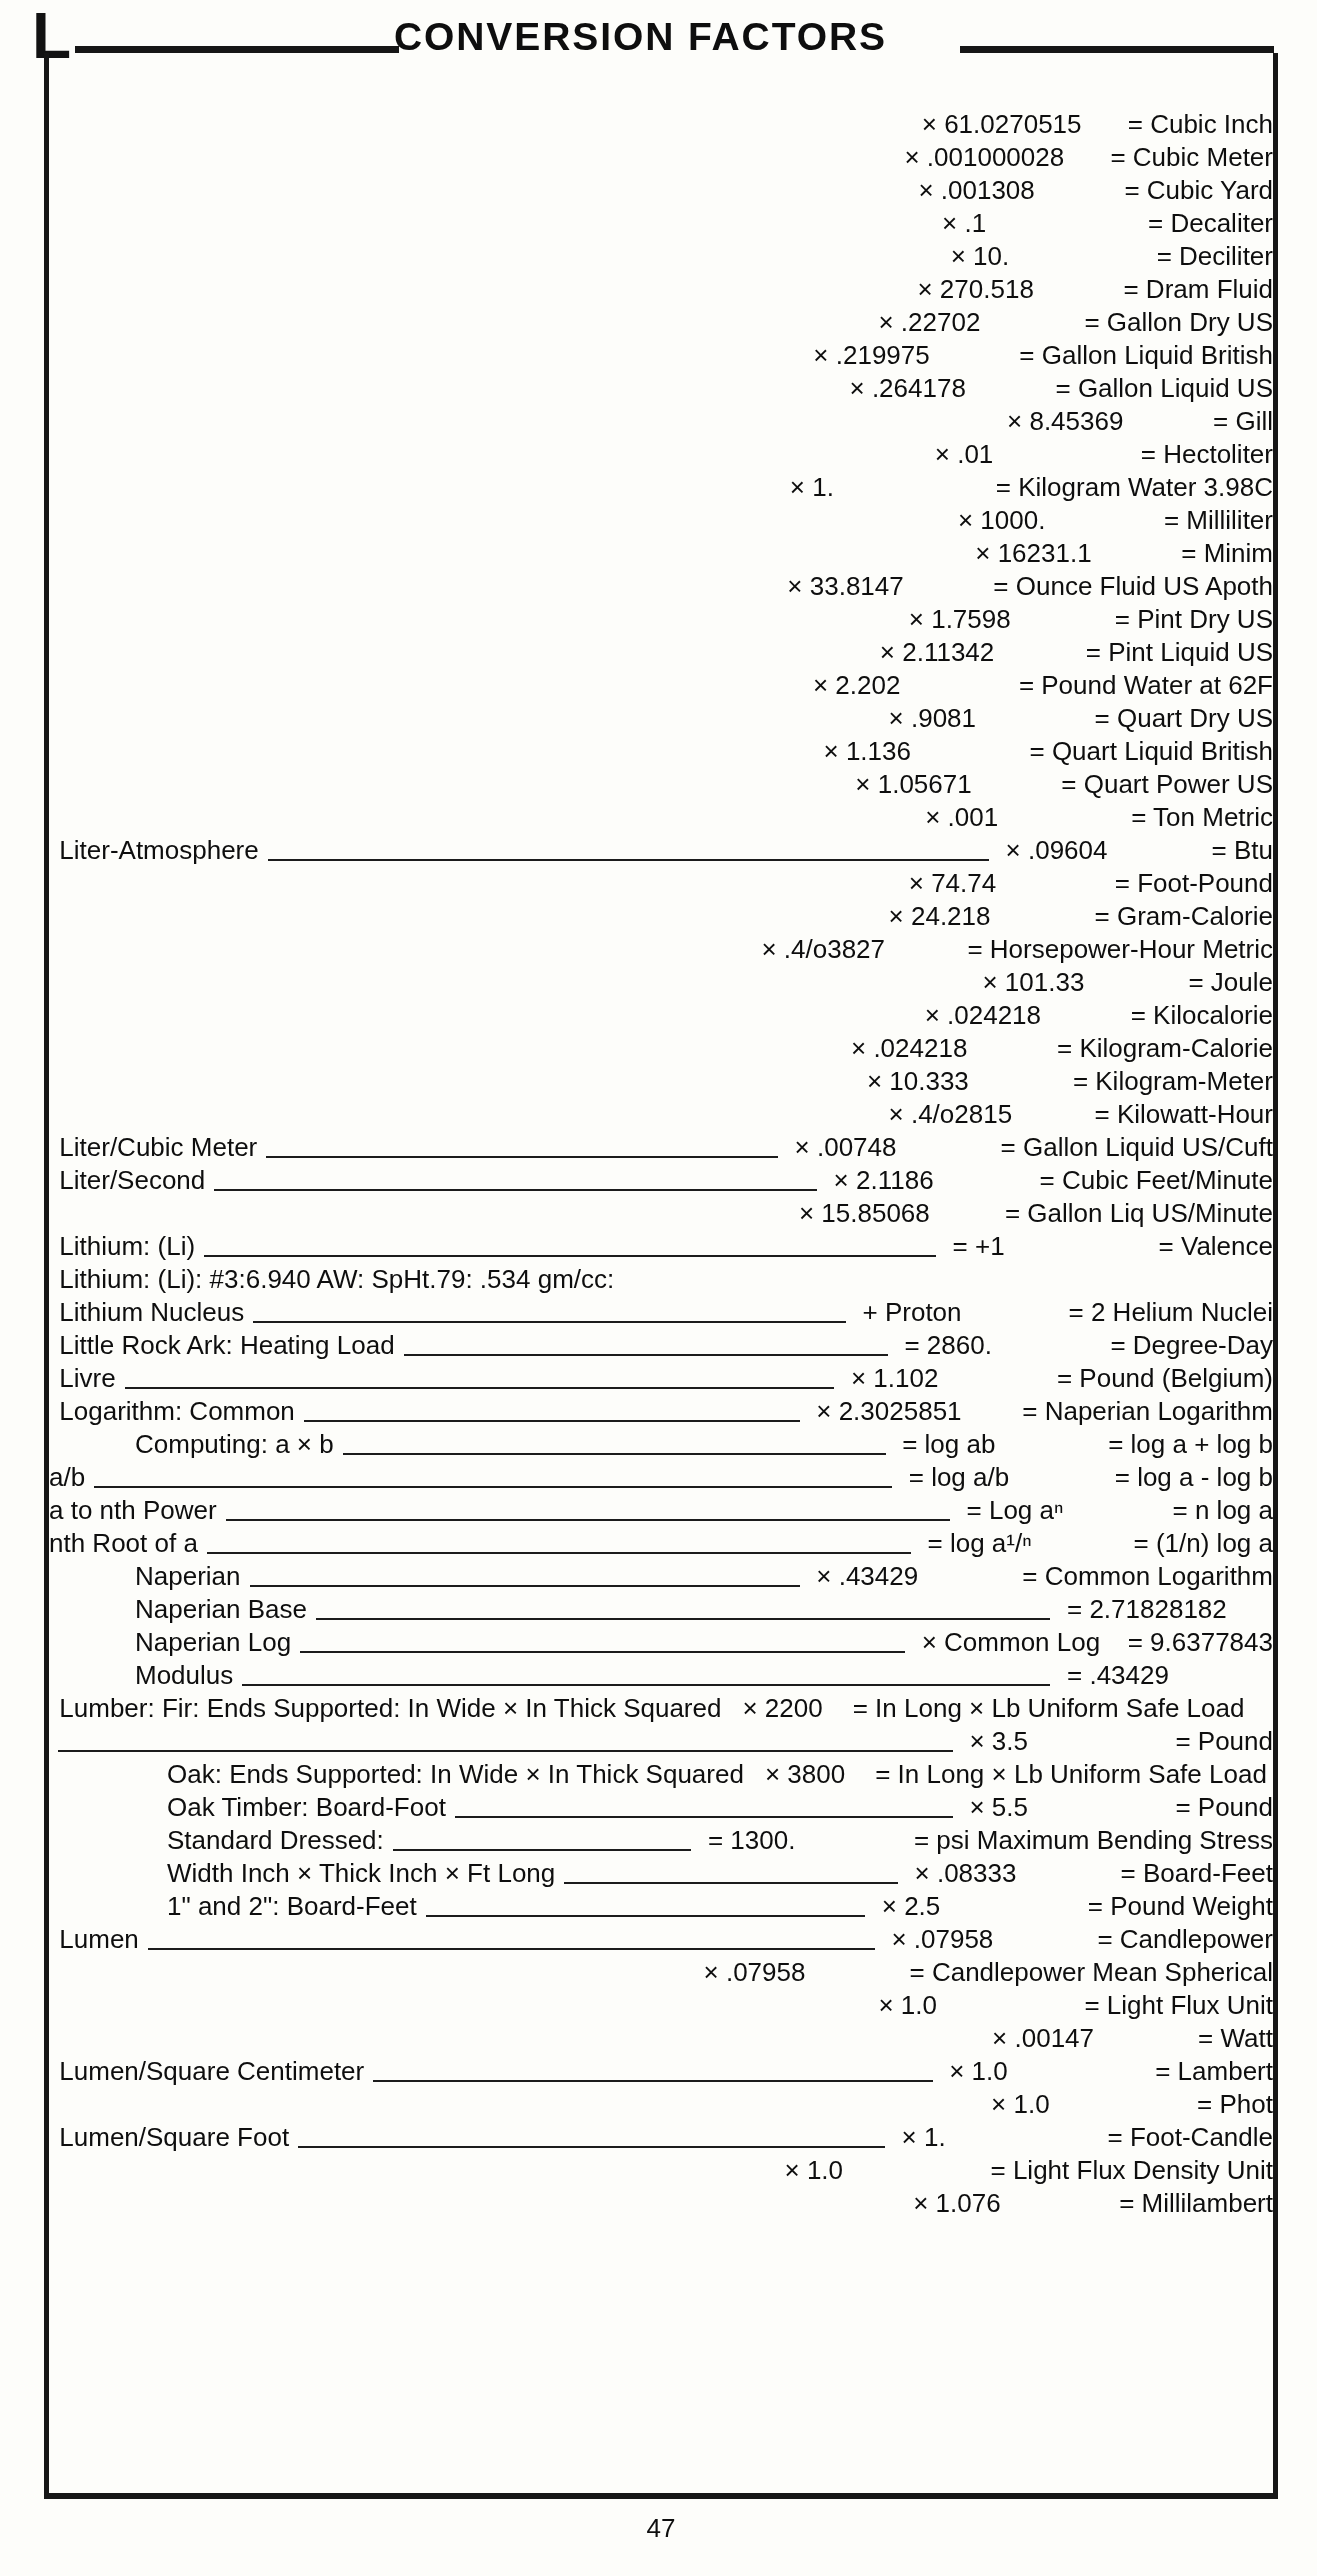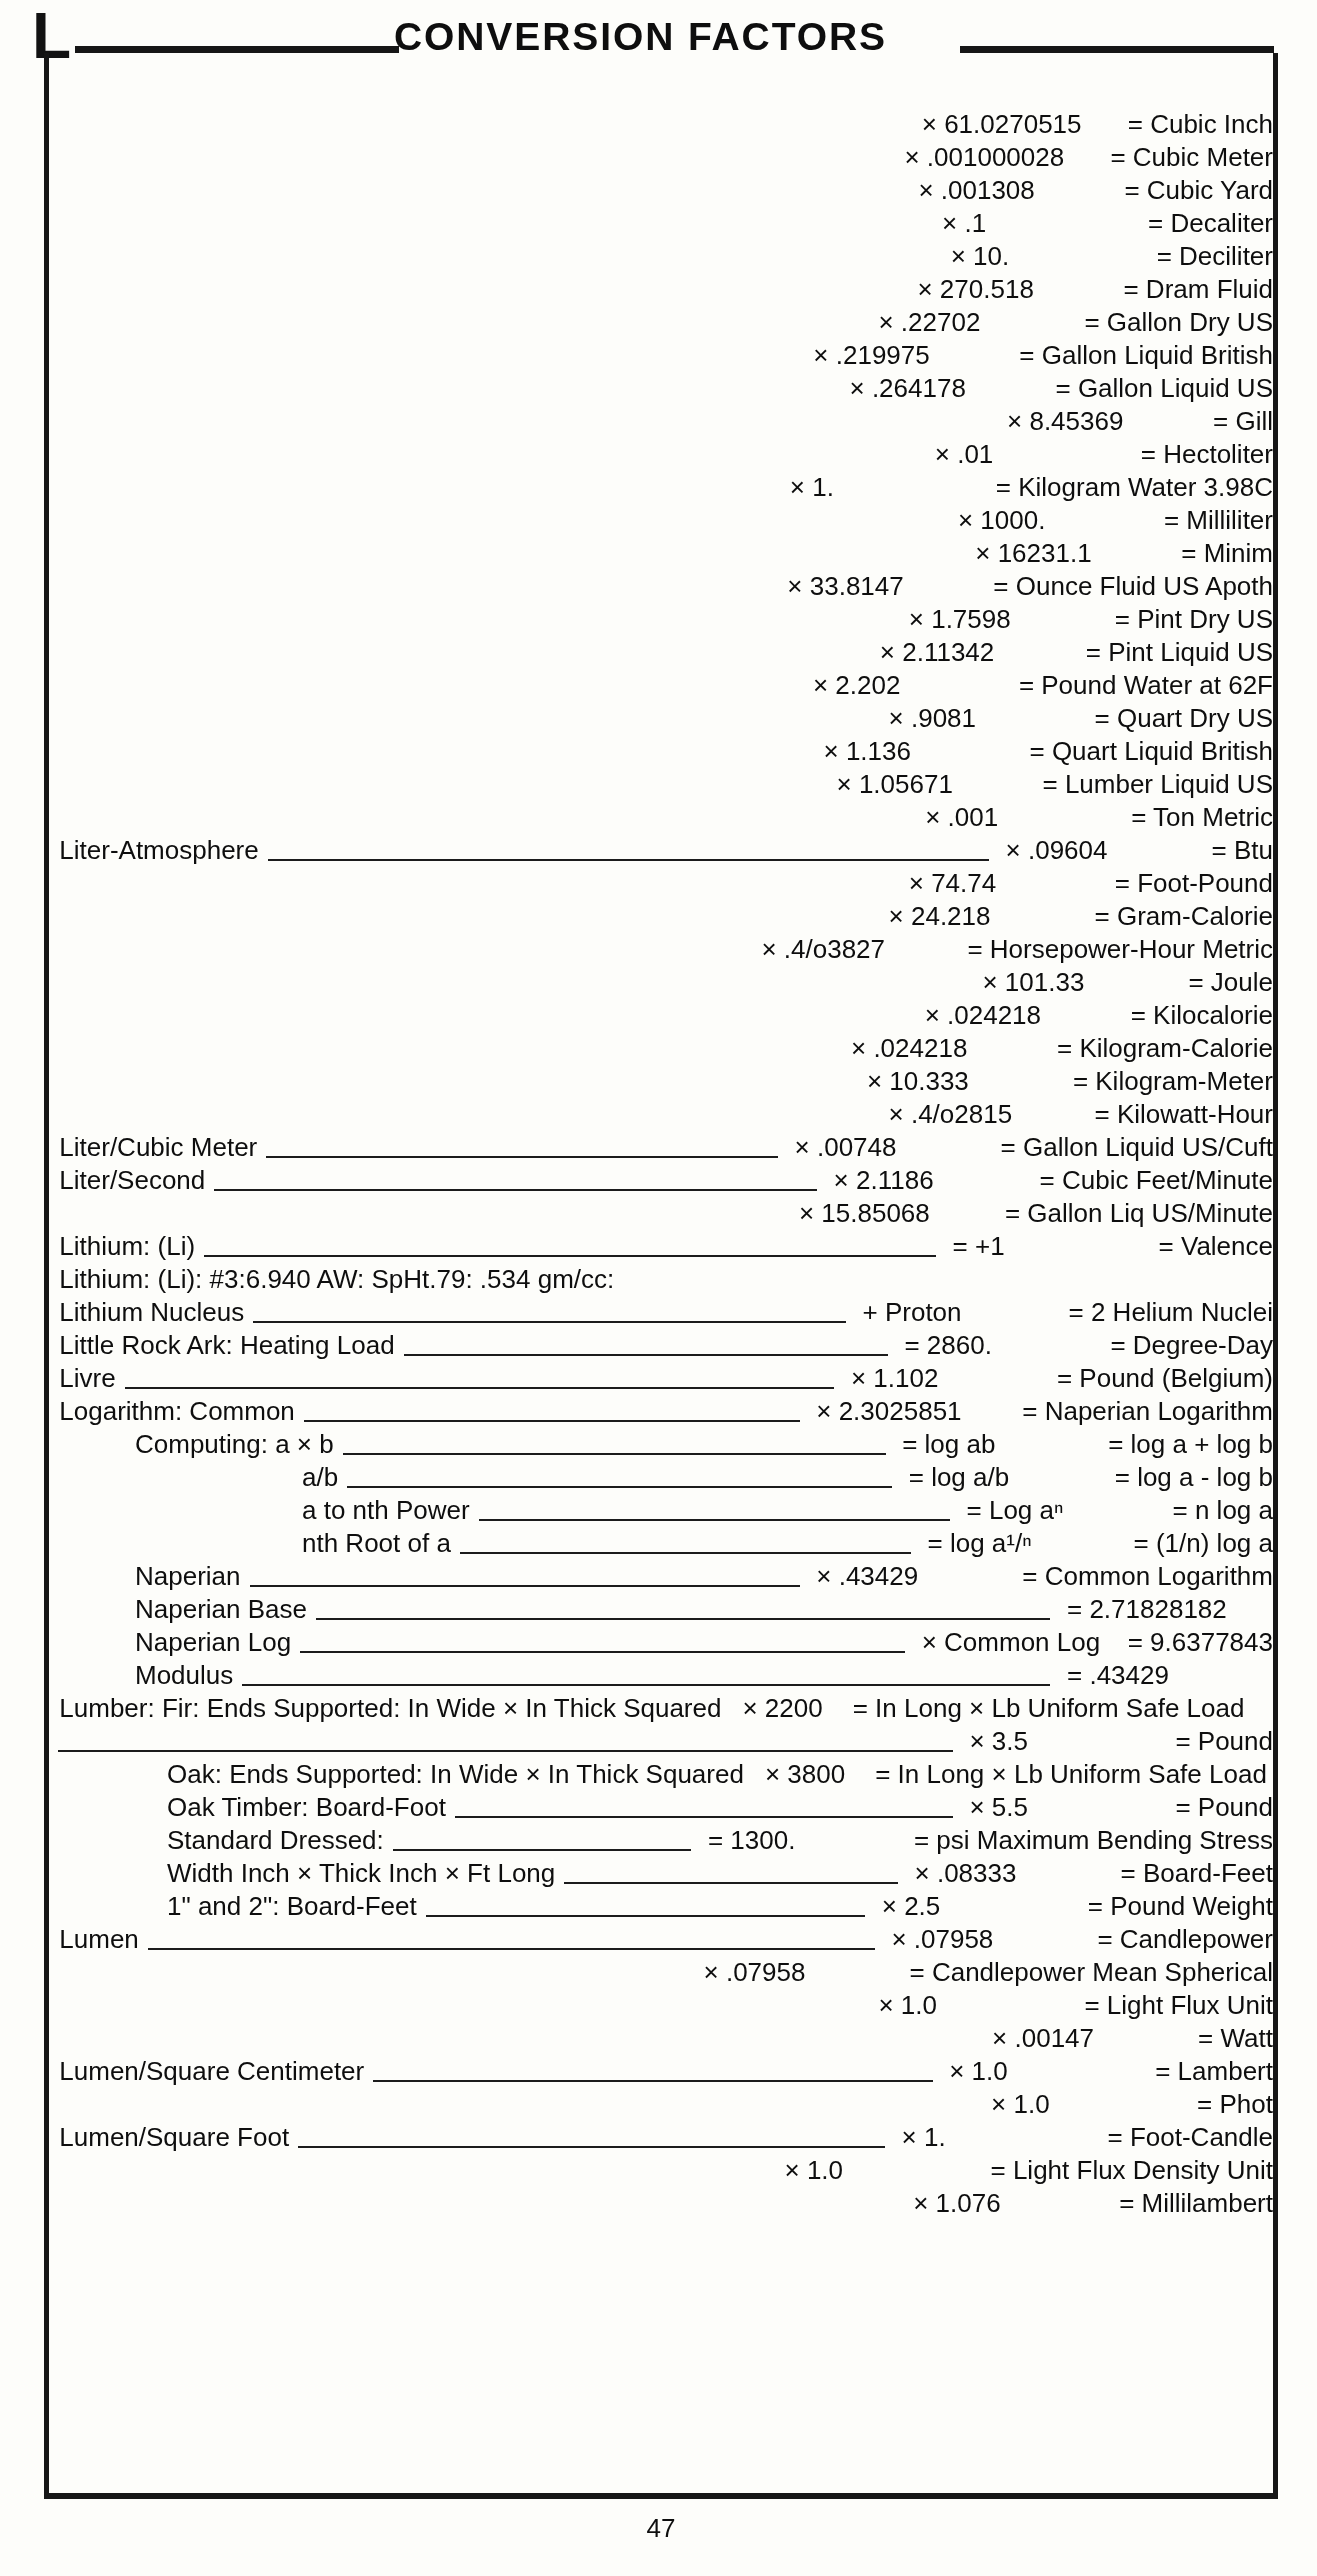--- a/index.html
+++ b/index.html
@@ -30,21 +30,21 @@
   }
   .rows{position:absolute;left:0;top:55px;width:100%;}
   .row{
     display:flex;align-items:baseline;
     font-size:26px;line-height:33px;white-space:nowrap;color:#0e0e0e;
   }
   .lbl{flex:0 0 auto;}
   .lbl.i0{padding-left:10.3px;}
   .lbl.i1{padding-left:118px;}
   .lbl.i2{padding-left:86px;}
-  .lbl.i3{padding-left:243px;margin-left:10px;}
+  .lbl.i3{}
   .leader{
     flex:1 1 auto;align-self:flex-end;height:0;
     border-bottom:2.6px solid #1c1c1c;
     margin:0 16.7px 5.8px 9px;min-width:13px;
   }
   .leader.blank{border-bottom:none;}
   .factor{flex:0 0 206px;}
   .row.tight .factor{flex:0 0 auto;margin-left:21px;margin-right:30px;}
   .result{flex:0 0 auto;}
   
@@ -180,21 +180,21 @@
       <div class="row">
     <span class="lbl i0"></span>
     <span class="leader blank"></span>
     <span class="factor">× 1.136</span>
     <span class="result">= Quart Liquid British</span>
   </div>
       <div class="row">
     <span class="lbl i0"></span>
     <span class="leader blank"></span>
     <span class="factor">× 1.05671</span>
-    <span class="result">= Lumber Liquid US</span>
+    <span class="result">= Quart Power US</span>
   </div>
       <div class="row">
     <span class="lbl i0"></span>
     <span class="leader blank"></span>
     <span class="factor">× .001</span>
     <span class="result">= Ton Metric</span>
   </div>
       <div class="row">
     <span class="lbl i0">Liter-Atmosphere</span>
     <span class="leader line"></span>

